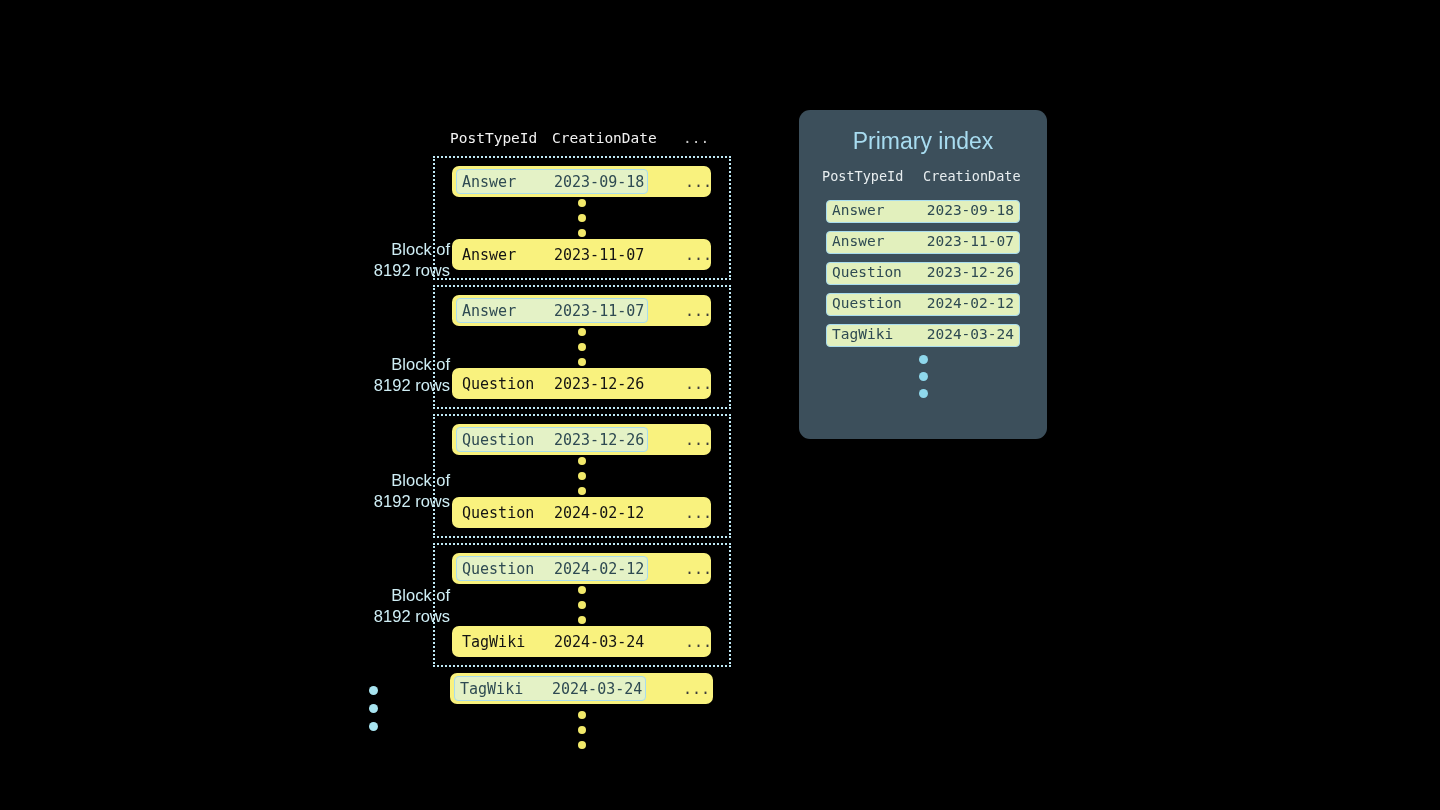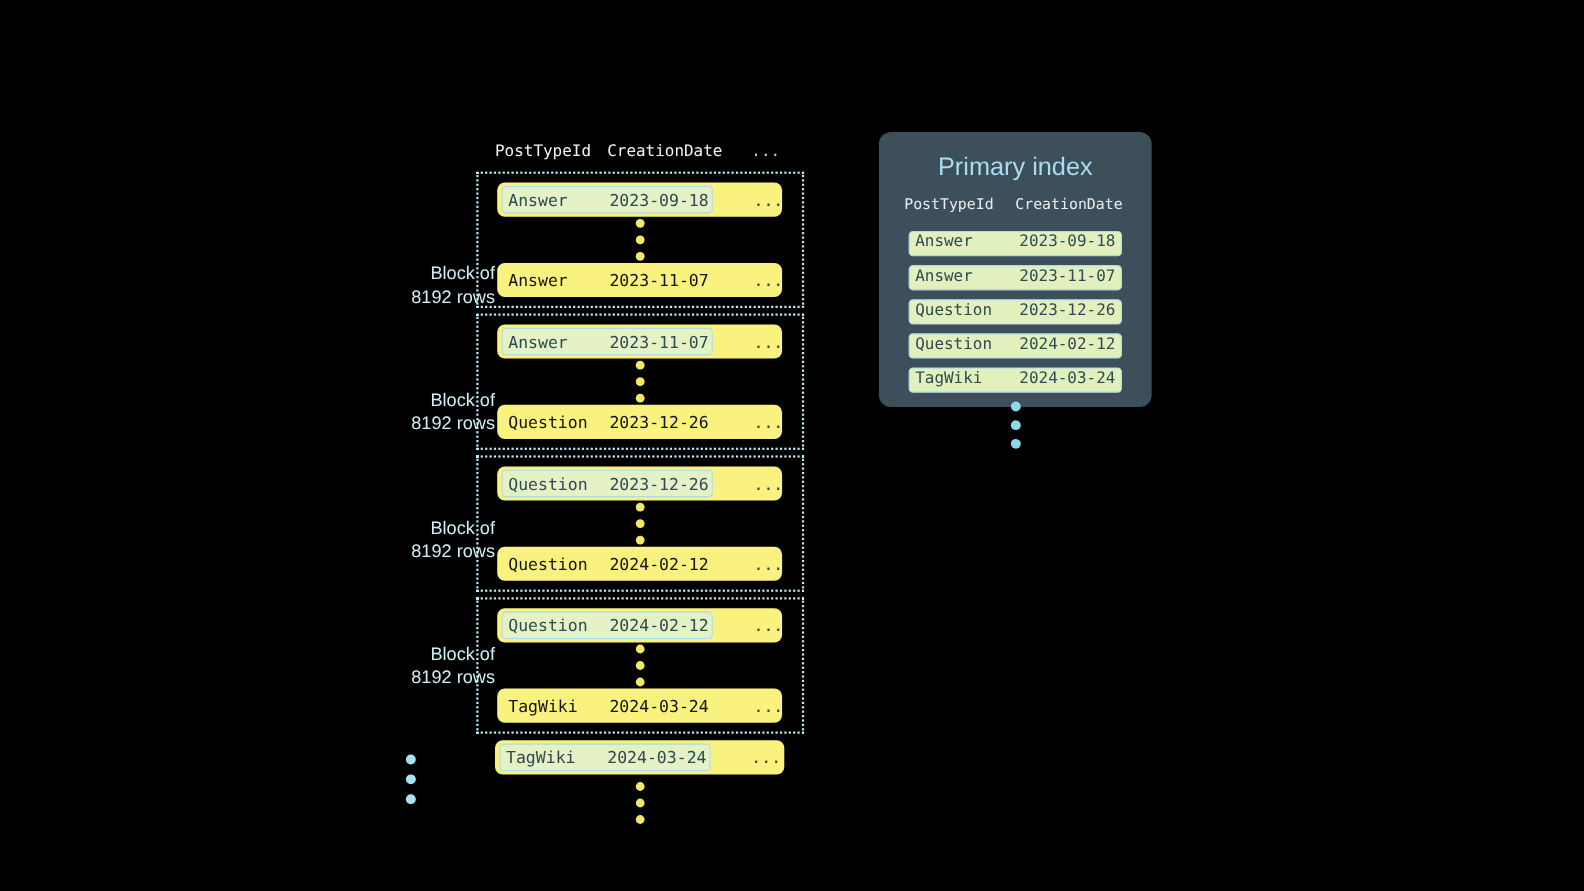--- a/index.html
+++ b/index.html
@@ -142,23 +142,23 @@
     width: 9px;
     height: 9px;
     border-radius: 50%;
     background: #a8e4f0;
   }
 
   
   #primary-index {
     position: absolute;
     left: 799px;
-    top: 120px;
+    top: 110px;
     width: 248px;
-    height: 250px;
+    height: 329px;
     background: #3c4f5b;
     border-radius: 11px;
     box-sizing: border-box;
   }
   #pi-title {
     color: #a8dcf0;
     font-size: 23px;
     text-align: center;
     margin-top: 16px;
     height: 30px;

